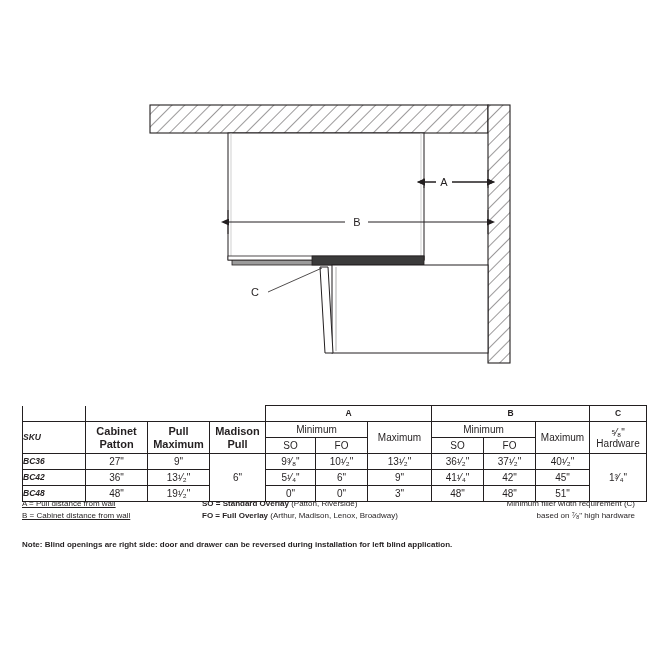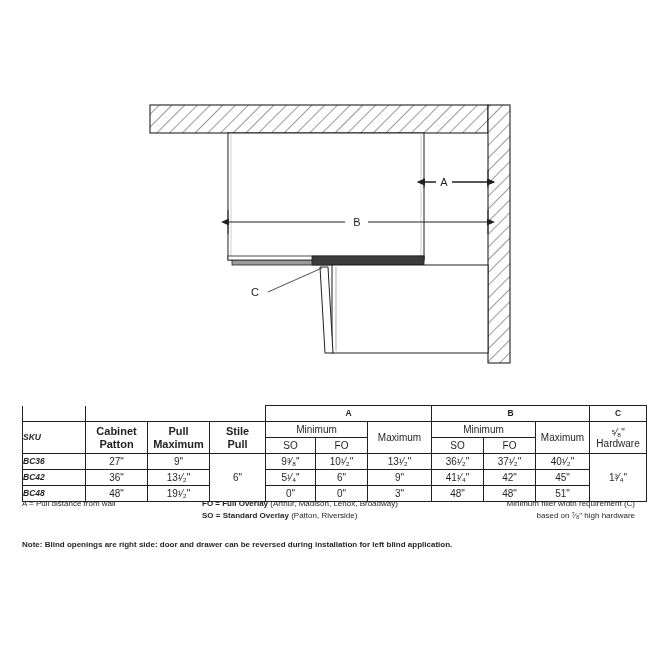--- a/index.html
+++ b/index.html
@@ -85,20 +85,21 @@
     top: 498px;
     width: 610px;
     font-size: 8px;
     line-height: 1.45;
   }
   .legend .col-a {
     position: absolute;
     left: 0;
     top: 0;
     width: 180px;
+    text-decoration: underline;
   }
   .legend .col-b {
     position: absolute;
     left: 180px;
     top: 0;
     width: 270px;
   }
   .legend .col-c {
     position: absolute;
     left: 443px;
@@ -226,21 +227,21 @@
           <td rowspan="2" class="sku-col hdr">SKU</td>
           <td rowspan="2" class="hdr-small">
             <span>Cabinet</span><br>
             <span>Patton</span>
           </td>
           <td rowspan="2" class="hdr-small">
             <span>Pull</span><br>
             <span>Maximum</span>
           </td>
           <td rowspan="2" class="hdr-small">
-            <span>Stile</span><br>
+            <span>Madison</span><br>
             <span>Pull</span>
           </td>
           <td colspan="2">Minimum</td>
           <td rowspan="2">Maximum</td>
           <td colspan="2">Minimum</td>
           <td rowspan="2">Maximum</td>
           <td rowspan="2" class="nowrap">
             <span>⁵⁄₈" </span><br>
             <span>Hardware</span>
           </td>
@@ -290,27 +291,28 @@
           <td>48"</td>
           <td>51"</td>
         </tr>
       </tbody>
     </table>
   </div>
 
   <div class="legend">
     <div class="col-a">
       <div>A = Pull distance from wall</div>
+      <div>B = Cabinet distance from wall</div>
     </div>
     <div class="col-b">
       <div>
-        <b>FO = Full Overlay</b><span> (Arthur, Madison, Lenox, Broadway)</span>
+        <b>SO = Standard Overlay</b><span> (Patton, Riverside)</span>
       </div>
       <div>
-        <b>SO = Standard Overlay</b><span> (Patton, Riverside)</span>
+        <b>FO = Full Overlay</b><span> (Arthur, Madison, Lenox, Broadway)</span>
       </div>
     </div>
     <div class="col-c">
       <div>Minimum filler width requirement (C)</div>
       <div>based on ⁷⁄₈" high hardware</div>
     </div>
   </div>
 
   <div class="note">Note: Blind openings are right side: door and drawer can be reversed during installation for left blind application.</div>
 

